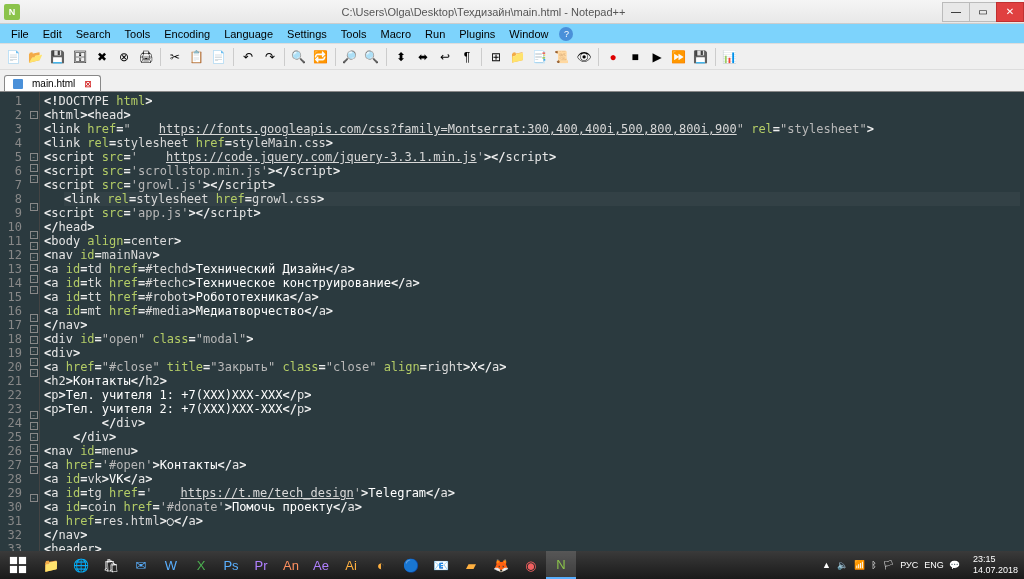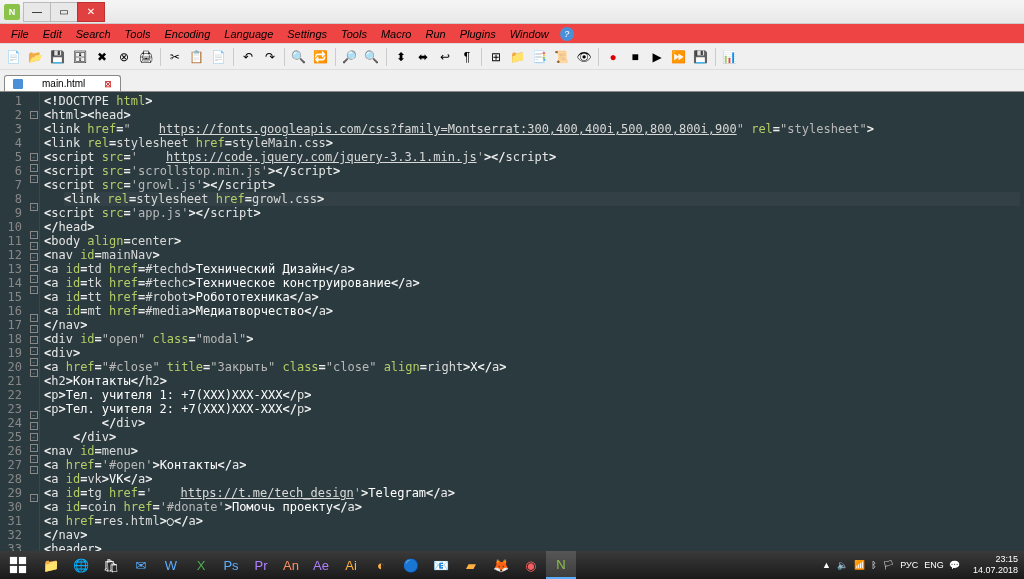--- a/index.html
+++ b/index.html
@@ -7,32 +7,32 @@
 
 
 .titlebar { height: 24px; background: linear-gradient(#f5f5f5, #e8e8e8); display: flex; align-items: center; border-bottom: 1px solid #ccc; }
 .titlebar .app-icon { width: 16px; height: 16px; margin: 0 4px; background: #8bc34a; border-radius: 2px; display:flex; align-items:center; justify-content:center; color:#fff; font-size:9px; font-weight:bold; }
 .titlebar .title { flex: 1; text-align: center; font-size: 11px; color: #555; }
 .titlebar .winbtns { display: flex; }
 .titlebar .winbtn { width: 28px; height: 20px; display: flex; align-items: center; justify-content: center; font-size: 10px; border: 1px solid #bbb; margin-left: -1px; background:#e8e8e8; }
 .titlebar .winbtn.close { background: #e04040; color: #fff; border-color:#c03030; }
 
 
-.menubar { height: 20px; background: #ef4444; display: flex; align-items: center; padding: 0 4px; border-bottom: 1px solid #ddd; font-style: italic; }
+.menubar { height: 20px; background: #7dd3fc; display: flex; align-items: center; padding: 0 4px; border-bottom: 1px solid #ddd; }
 .menubar span { padding: 2px 7px; font-size: 11px; cursor: default; }
 .menubar .help { background: #4a90d9; color:#fff; border-radius:50%; width:14px; height:14px; display:inline-flex; align-items:center; justify-content:center; font-size:9px; margin-left:4px; }
 
 
 .toolbar { height: 26px; background: #f0f0f0; display: flex; align-items: center; padding: 0 4px; gap: 2px; border-bottom: 1px solid #ddd; }
 .tbtn { width: 20px; height: 20px; display: flex; align-items: center; justify-content: center; font-size: 12px; border-radius: 2px; }
 .tsep { width: 1px; height: 18px; background: #ccc; margin: 0 2px; }
 
 
 .tabbar { height: 22px; background: #f0f0f0; display: flex; align-items: flex-end; padding-left: 4px; border-bottom: 1px solid #888; }
-.tab { background: #fff; border: 1px solid #888; border-bottom: none; padding: 2px 8px; font-size: 10px; border-radius: 3px 3px 0 0; display:flex; align-items:center; gap:19px; }
+.tab { background: #fff; border: 1px solid #888; border-bottom: none; padding: 2px 8px; font-size: 10px; border-radius: 3px 3px 0 0; display:flex; align-items:center; gap:9px; }
 .tab .tabclose { font-size: 9px; color: #c00; }
 .tab .tabicon { width:10px; height:10px; background:#4a90d9; border-radius:1px; }
 
 
 .editor { display: flex; height: 466px; background: #2b3a3f; }
 .gutter { width: 28px; background: #2b3a3f; color: #888; font-family: "Consolas", monospace; font-size: 12px; text-align: right; padding-right: 6px; padding-top: 2px; }
 .gutter .ln { height: 14px; line-height: 14px; }
 .fold { width: 12px; background: #2b3a3f; border-right: 1px solid #444; padding-top: 2px; }
 .fold .fb { height: 14px; display:flex; align-items:center; justify-content:center; color:#888; font-size:8px; }
 .fold .fb.box { border:1px solid #888; width:8px; height:8px; margin:3px auto; line-height:6px; }
@@ -58,27 +58,28 @@
 .statusbar .sb-spacer { flex: 1; }
 
 
 .taskbar { position:absolute; bottom:0; left:0; right:0; height: 28px; background: linear-gradient(#3a3a3a, #1a1a1a); display: flex; align-items: center; }
 .taskbar .start { width: 36px; height: 28px; display:flex; align-items:center; justify-content:center; }
 .taskbar .start svg { width:18px; height:18px; }
 .taskbar .titem { width: 30px; height: 28px; display:flex; align-items:center; justify-content:center; color:#fff; font-size:13px; }
 .taskbar .titem.active { background: rgba(255,255,255,0.15); border-bottom:2px solid #5ab0ff; }
 .taskbar .tspacer { flex:1; }
 .taskbar .tray { display:flex; align-items:center; gap:6px; padding:0 6px; color:#fff; font-size:9px; }
-.taskbar .clock { text-align:right; line-height:11px; padding:0 6px; color:#fff; font-size:9px; }
+.taskbar .clock { line-height:11px; padding:0 6px; color:#fff; font-size:9px; }
 </style>
 </head>
 <body>
 
 <div class="titlebar">
   <div class="app-icon">N</div>
+  <div class="title">C:\Users\Olga\Desktop\Техдизайн\main.html - Notepad++</div>
   <div class="winbtns">
     <div class="winbtn">—</div>
     <div class="winbtn">▭</div>
     <div class="winbtn close">✕</div>
   </div>
 </div>
 
 <div class="menubar" id="menubar">
     <span>File</span>
     <span>Edit</span>

